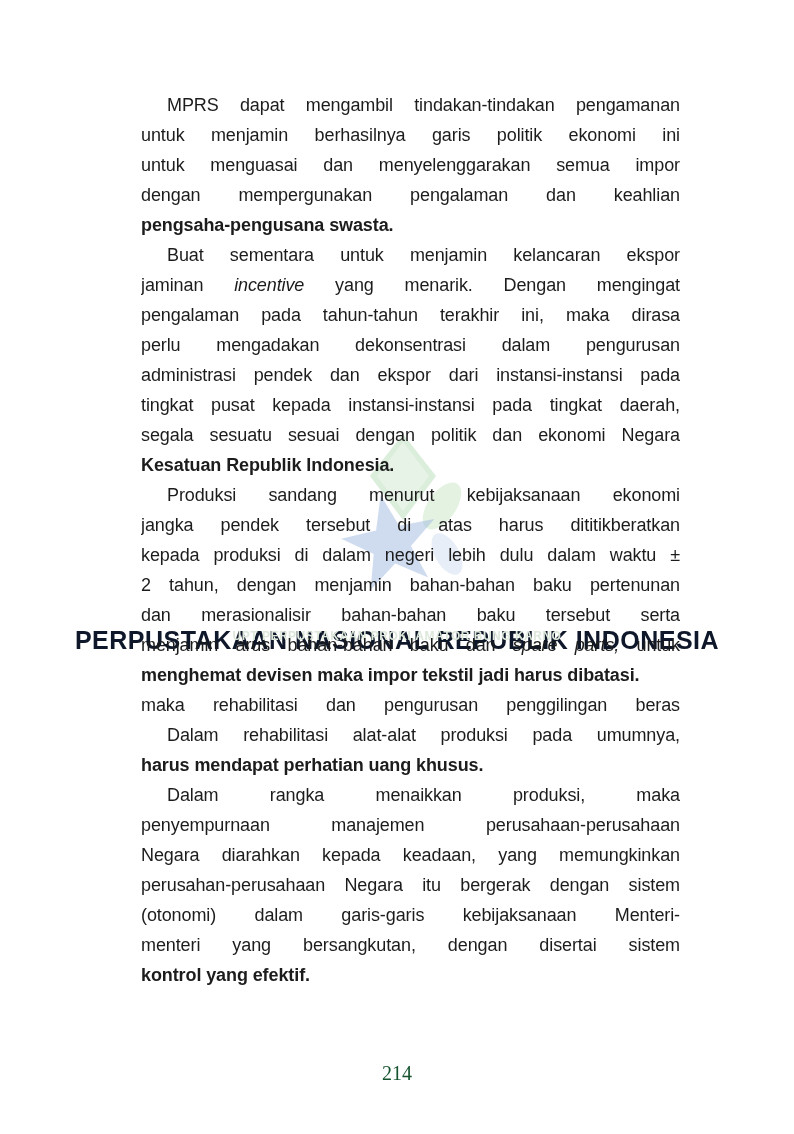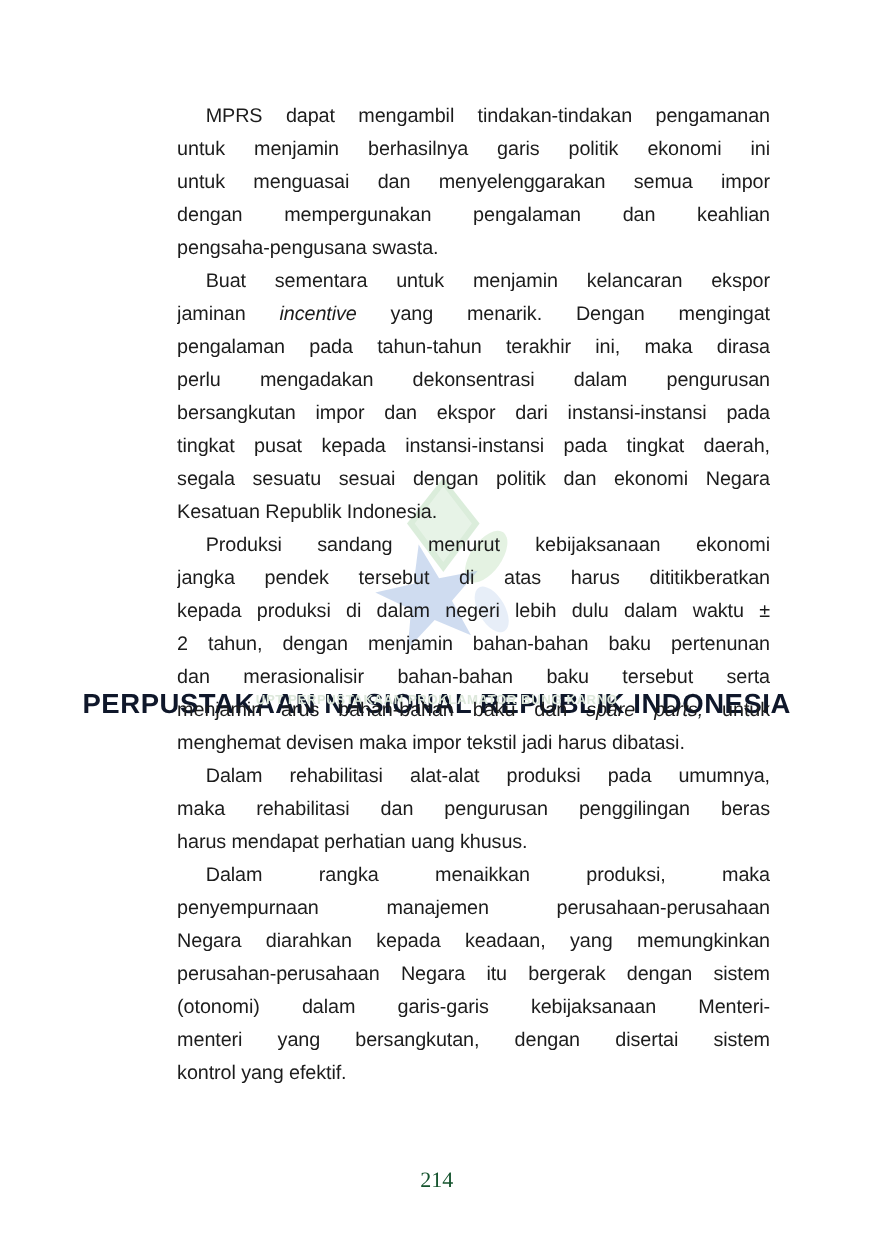--- a/index.html
+++ b/index.html
@@ -61,35 +61,35 @@
   
   .text-block {
     position: absolute;
     left: 141px;
     top: 90px;
     width: 539px;
     z-index: 1;
     color: #1c1c1c;
     font-size: 18px;
     letter-spacing: -0.1px;
-    margin-left: 20px;
   }
   .text-block .line {
     line-height: 30px;
     height: 30px;
     text-align: justify;
     text-align-last: justify;
     overflow: hidden;
     white-space: nowrap;
   }
   .text-block .line.indent {
     padding-left: 26px;
   }
   .text-block .line.para-last {
     text-align-last: left;
+    font-weight: bold;
   }
   .text-block .line i {
     font-style: italic;
   }
 
   
   .page-number {
     position: absolute;
     left: 0;
     top: 1062px;
@@ -125,33 +125,33 @@
   <div class="text-block">
       <div class="line indent">MPRS dapat mengambil tindakan-tindakan pengamanan</div>
       <div class="line">untuk menjamin berhasilnya garis politik ekonomi ini</div>
       <div class="line">untuk menguasai dan menyelenggarakan semua impor</div>
       <div class="line">dengan mempergunakan pengalaman dan keahlian</div>
       <div class="line para-last">pengsaha-pengusana swasta.</div>
       <div class="line indent">Buat sementara untuk menjamin kelancaran ekspor</div>
       <div class="line">jaminan <i>incentive</i> yang menarik. Dengan mengingat</div>
       <div class="line">pengalaman pada tahun-tahun terakhir ini, maka dirasa</div>
       <div class="line">perlu mengadakan dekonsentrasi dalam pengurusan</div>
-      <div class="line">bersangkutan impor dan ekspor dari instansi-instansi pada</div>
+      <div class="line">administrasi pendek dan ekspor dari instansi-instansi pada</div>
       <div class="line">tingkat pusat kepada instansi-instansi pada tingkat daerah,</div>
       <div class="line">segala sesuatu sesuai dengan politik dan ekonomi Negara</div>
       <div class="line para-last">Kesatuan Republik Indonesia.</div>
       <div class="line indent">Produksi sandang menurut kebijaksanaan ekonomi</div>
       <div class="line">jangka pendek tersebut di atas harus dititikberatkan</div>
       <div class="line">kepada produksi di dalam negeri lebih dulu dalam waktu ±</div>
       <div class="line">2 tahun, dengan menjamin bahan-bahan baku pertenunan</div>
       <div class="line">dan merasionalisir bahan-bahan baku tersebut serta</div>
       <div class="line">menjamin arus bahan-bahan baku dan <i>spare parts,</i> untuk</div>
       <div class="line para-last">menghemat devisen maka impor tekstil jadi harus dibatasi.</div>
+      <div class="line">maka rehabilitasi dan pengurusan penggilingan beras</div>
       <div class="line indent">Dalam rehabilitasi alat-alat produksi pada umumnya,</div>
-      <div class="line">maka rehabilitasi dan pengurusan penggilingan beras</div>
       <div class="line para-last">harus mendapat perhatian uang khusus.</div>
       <div class="line indent">Dalam rangka menaikkan produksi, maka</div>
       <div class="line">penyempurnaan manajemen perusahaan-perusahaan</div>
       <div class="line">Negara diarahkan kepada keadaan, yang memungkinkan</div>
       <div class="line">perusahan-perusahaan Negara itu bergerak dengan sistem</div>
       <div class="line">(otonomi) dalam garis-garis kebijaksanaan Menteri-</div>
       <div class="line">menteri yang bersangkutan, dengan disertai sistem</div>
       <div class="line para-last">kontrol yang efektif.</div>
     </div>
 

